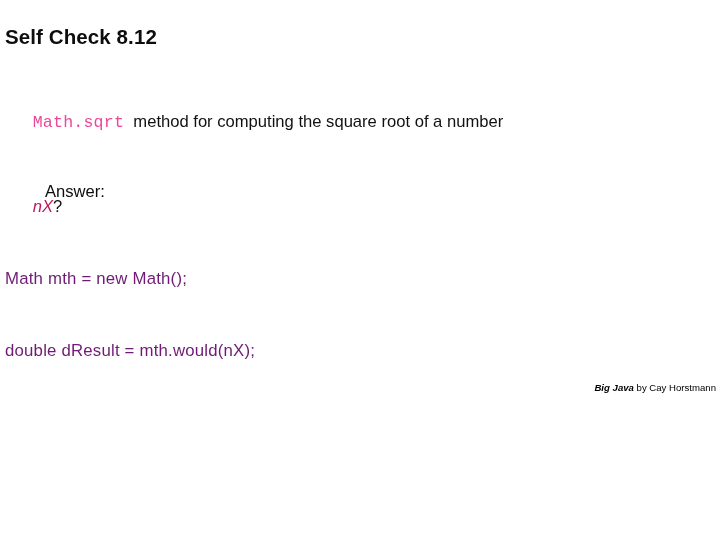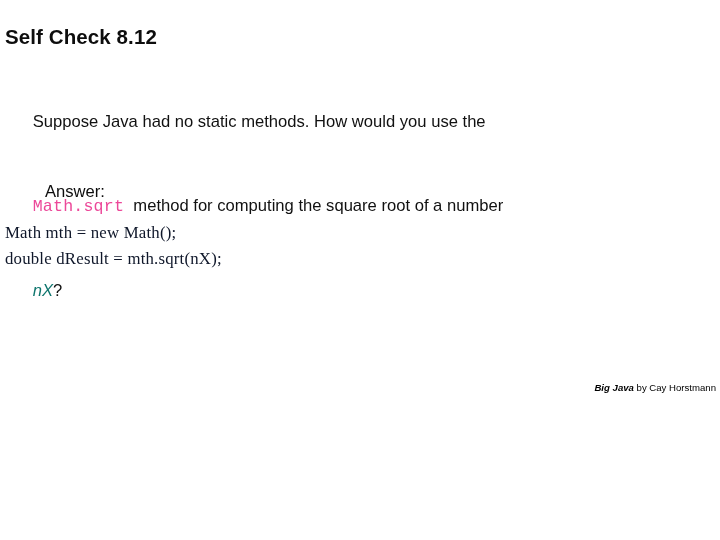--- a/index.html
+++ b/index.html
@@ -56,21 +56,21 @@
     font-size: 16.6px;
     color: #ec4899;
     letter-spacing: 0.2px;
     white-space: pre;
   }
 
   .italic-var {
     font-family: "Liberation Sans", sans-serif;
     font-style: italic;
     font-size: 16.6px;
-    color: #0f766e;
+    color: #be185d;
     white-space: pre;
   }
 
   .inline-wrap {
     display: inline;
   }
 
   
   .answer-label {
     position: absolute;
@@ -84,26 +84,27 @@
   }
 
   
   .code-block {
     position: absolute;
     left: 5px;
     top: 220px;
   }
 
   .code-line {
-    font-family: Liberation Serif, serif;
+    font-family: Liberation Sans, sans-serif;
     font-size: 16.8px;
-    color: #0f172a;
+    color: #701a75;
     line-height: 26px;
     letter-spacing: 0.2px;
     white-space: pre;
+    margin-top: 46px;
   }
 
   
   .footer {
     position: absolute;
     right: 4px;
     bottom: 6px;
     text-align: left;
   }
 
@@ -122,39 +123,36 @@
 </style>
 </head>
 <body>
 
 <div class="slide">
 
   <div class="slide-title">Self Check 8.12</div>
 
   <div class="body-block">
 
-    <div class="body-line">
-      <span>Suppose Java had no static methods. How would you use the</span>
-    </div>
 
     <div class="body-line">
       <span class="mono">Math.sqrt</span><span class="inline-wrap">&nbsp;&nbsp;</span><span>method for computing the square root of a number</span>
     </div>
 
     <div class="body-line">
       <span class="italic-var">nX</span><span>?</span>
     </div>
 
   </div>
 
   <div class="answer-label">Answer:</div>
 
   <div class="code-block">
     <div class="code-line">Math mth = new Math();</div>
-    <div class="code-line">double dResult = mth.sqrt(nX);</div>
+    <div class="code-line">double dResult = mth.would(nX);</div>
   </div>
 
   <div class="footer">
     <div class="footer-line">
       <span class="footer-title">Big Java</span><span> by Cay Horstmann</span>
     </div>
   </div>
 
 </div>
 

